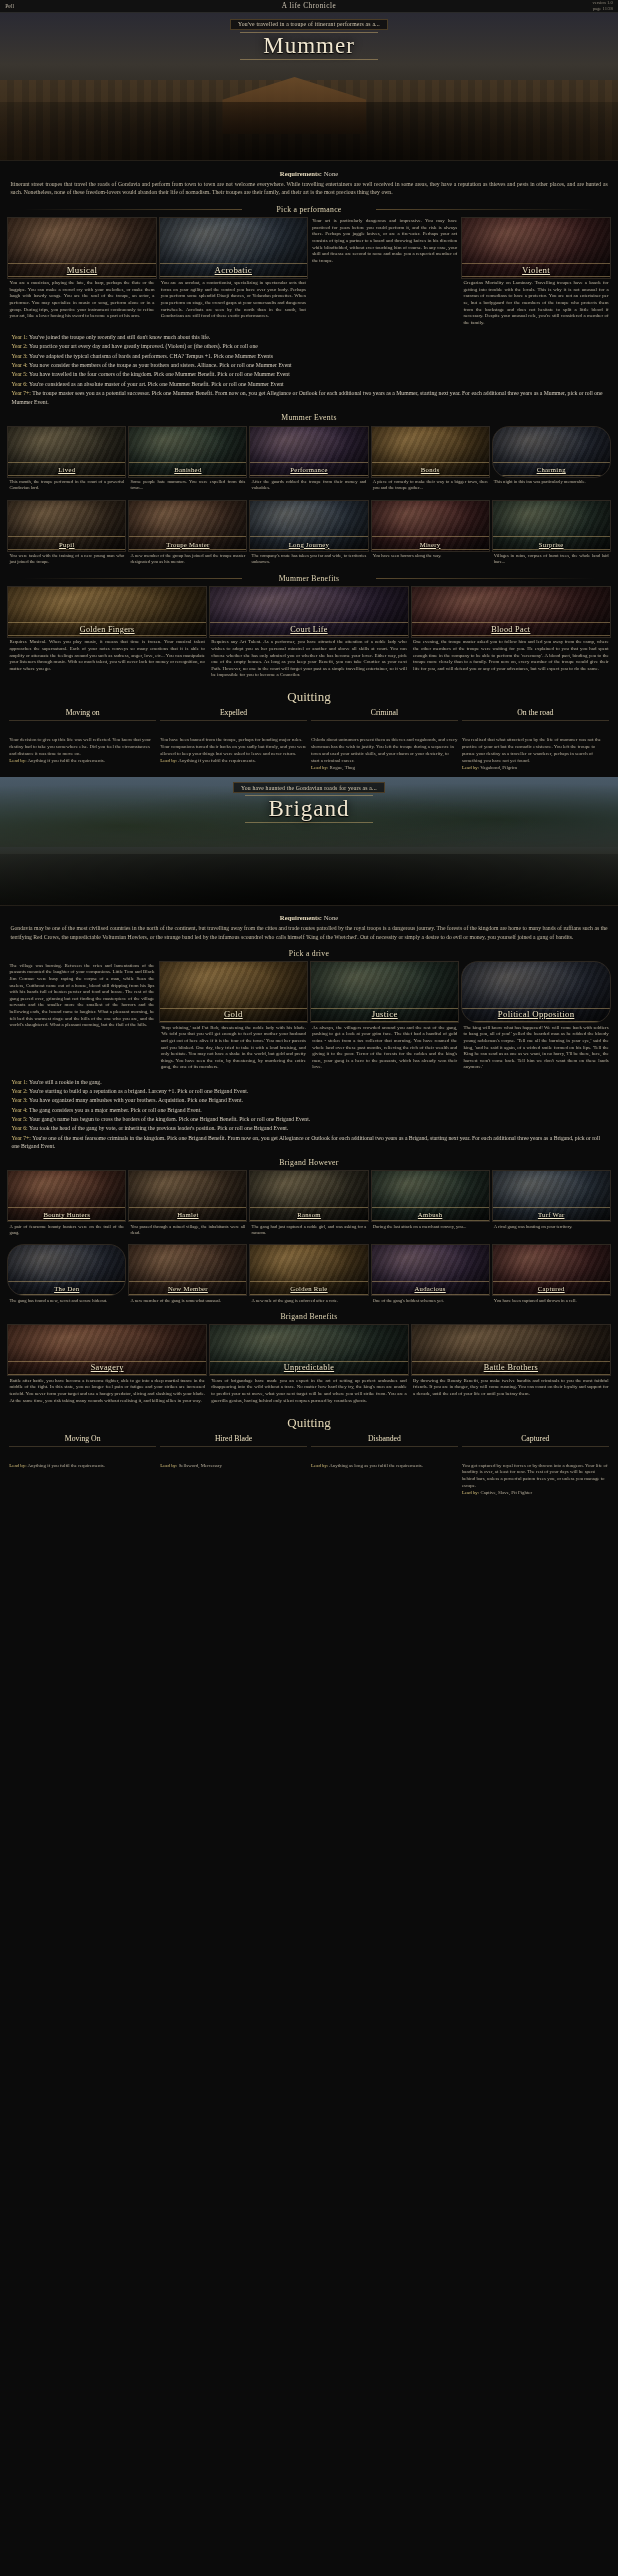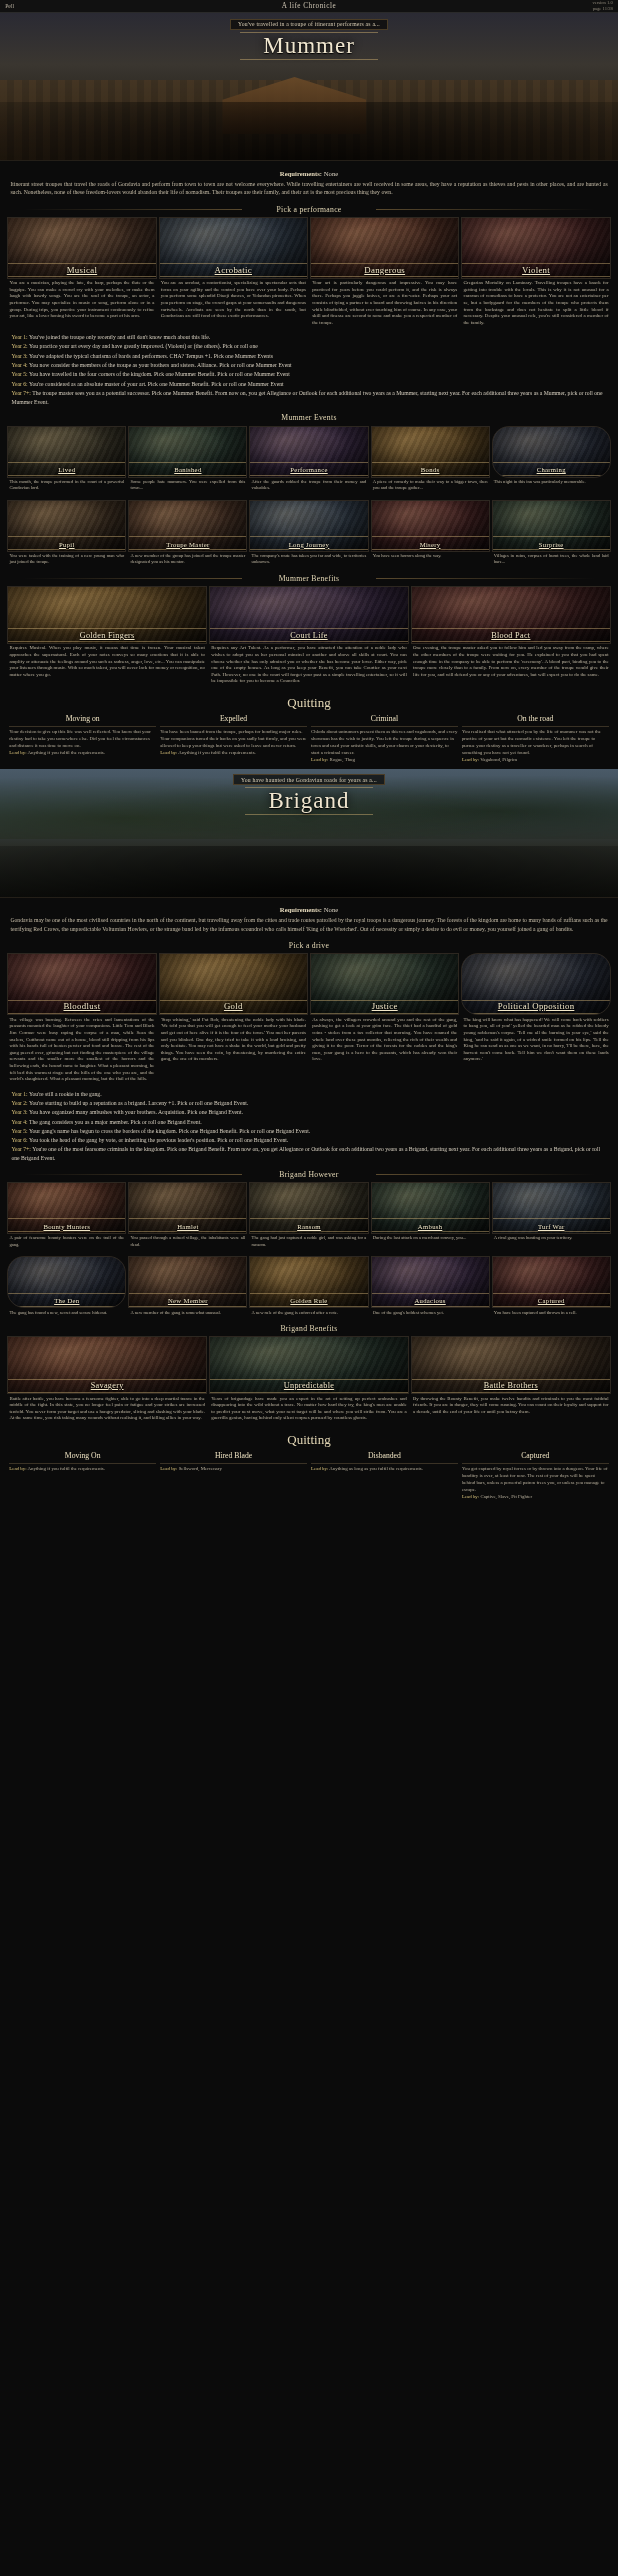--- a/index.html
+++ b/index.html
@@ -184,40 +184,40 @@
   .evt .art { height: 52px; }
   .evt .art .label { font-size: 6.7px; }
   .evt .body { font-size: 4.6px; }
 
   
   .quit-title {
     text-align: center; font-size: 13px; color: #e4d8b6; margin: 7.2px 0 3.1px;
   }
   .quit-grid { display: grid; grid-template-columns: repeat(4,1fr); gap: 4.1px; padding: 0 4.1px; }
   .quit .hd {
-    text-align: center; font-size: 7.7px; color: #efe3c2; margin-bottom: 2px;
+    text-align: center; font-size: 7.7px; color: #efe3c2; margin-bottom: 16px;
     border-bottom: 0.5px solid #3a3225; padding-bottom: 3px;
   }
   .quit .txt { font-size: 4.9px; line-height: 1.4; color: #b9b0 9d; color: #b9b09d; }
   .quit .sub { color: #d7c07a; }
 
   
   .banner2 { height: 129px; }
   .banner2 .scene {
     background: linear-gradient(to bottom, #4a5a68 0%, #3b4a50 30%, #2a2d28 60%, #12130f 100%);
   }
   .banner2 .scene::before {
     content:"";
     position:absolute; inset:0;
     background:
       radial-gradient(ellipse at 20% 70%, rgba(30,40,20,.8), transparent 60%),
       radial-gradient(ellipse at 80% 60%, rgba(20,30,15,.8), transparent 60%);
   }
 
-  .benefits .art { height: 58px; }
+  .benefits .art { height: 52px; }
   .benefits .art .label { font-size: 8.2px; }
   .spacer { height: 5.2px; }
 </style>
 </head>
 <body>
 
 <div class="page">
 
   <div class="topbar">
     <span>Pell</span>
@@ -265,27 +265,20 @@
         <div class="art v2">
           <div class="tex"></div>
             <div class="vig"></div>
           <div class="bandtop"></div>
             <div class="bandbot"></div>
           <div class="label">Acrobatic</div>
         </div>
         <div class="body">You are an acrobat, a contortionist, specializing in spectacular acts that focus on your agility and the control you have over your body. Perhaps you perform some splendid Diaoji dances, or Yolandan pirouettes. When you perform on stage, the crowd gasps at your somersaults and dangerous cartwheels. Acrobats are seen by the north than in the south, but Gondavians are still fond of these exotic performances.</div>
       </div>
       <div class="card">
-        <div class="art v3">
-          <div class="tex"></div>
-            <div class="vig"></div>
-          <div class="bandtop"></div>
-            <div class="bandbot"></div>
-          <div class="label">Dangerous</div>
-        </div>
         <div class="body">Your art is particularly dangerous and impressive. You may have practiced for years before you could perform it, and the risk is always there. Perhaps you juggle knives, or are a fire-eater. Perhaps your act consists of tying a partner to a board and throwing knives in his direction while blindfolded, without ever touching him of course. In any case, your skill and finesse are second to none and make you a respected member of the troupe.</div>
       </div>
       <div class="card">
         <div class="art v4">
           <div class="tex"></div>
             <div class="vig"></div>
           <div class="bandtop"></div>
             <div class="bandbot"></div>
           <div class="label">Violent</div>
         </div>
@@ -489,27 +482,20 @@
     <div class="req">
       <b>Requirements:</b>
       <span>None</span>
     </div>
     <div class="blurb">Gondavia may be one of the most civilised countries in the north of the continent, but travelling away from the cities and trade routes patrolled by the royal troops is a dangerous journey. The forests of the kingdom are home to many bands of ruffians such as the terrifying Red Crows, the unpredictable Volturnian Howlers, or the strange band led by the infamous scoundrel who calls himself 'King of the Wretched'. Out of necessity or simply a desire to do evil or money, you yourself joined a gang of bandits.</div>
 
     <div class="divider-title">Pick a drive</div>
 
     <div class="grid g4">
       <div class="card">
-          <div class="art v4">
-            <div class="tex"></div>
-            <div class="vig"></div>
-            <div class="bandtop"></div>
-            <div class="bandbot"></div>
-            <div class="label">Bloodlust</div>
-          </div>
           <div class="body">The village was burning. Between the cries and lamentations of the peasants mounted the laughter of your companions. Little Tom and Black Jim Cormac were busy raping the corpse of a man, while Sean the useless, Cutthroat came out of a house, blood still dripping from his lips with his hands full of beaten pewter and food and booze. The rest of the gang peered over, grinning but not finding the masterpiece of the village servants and the smaller more the smallest of the horrors and the bellowing ends, the hound came to laughter. What a pleasant morning, he felt bed this warmest rings: and the hills of the one who you are, and the world's slaughtered. What a pleasant morning, but the flail of the hills.</div>
         </div>
       <div class="card">
           <div class="art v8">
             <div class="tex"></div>
             <div class="vig"></div>
             <div class="bandtop"></div>
             <div class="bandbot"></div>
             <div class="label">Gold</div>
           </div>

